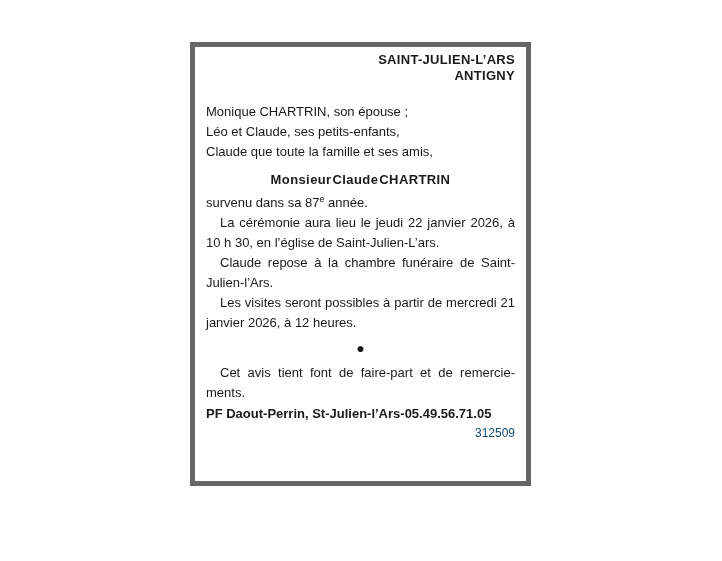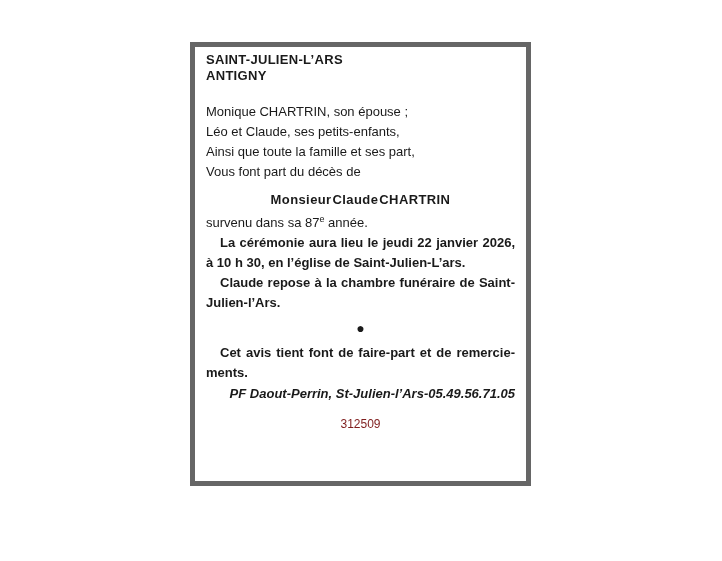--- a/index.html
+++ b/index.html
@@ -21,21 +21,21 @@
     width: 341px;
     height: 444px;
     border: 5px solid #666666;
     background: #ffffff;
     padding: 5px 11px 0 11px;
     color: #1a1a1a;
     font-size: 13px;
     line-height: 20px;
   }
   .town-header {
-    text-align: left;
+    text-align: right;
     font-weight: bold;
     font-size: 13px;
     line-height: 16px;
     letter-spacing: 0.3px;
   }
   .family-block {
     margin-top: 18px;
   }
   .family-line {
     white-space: nowrap;
@@ -52,66 +52,64 @@
   .age-line {
   }
   .age-line sup {
     font-size: 9px;
     line-height: 0;
   }
   .para {
     text-align: justify;
     text-indent: 14px;
     margin: 0;
-    font-weight: bold;
   }
   .separator-bullet {
     text-align: center;
     font-size: 14px;
     line-height: 18px;
     margin: 6px 0 6px 0;
   }
   .funeral-home-line {
-    text-align: right;
+    text-align: left;
     font-weight: bold;
-    font-style: italic;
     margin-top: 1px;
     font-size: 13px;
   }
   .reference-number {
-    text-align: center;
+    text-align: right;
     font-size: 12px;
     line-height: 15px;
-    margin-top: 13px;
-    color: #7f1d1d;
+    margin-top: 2px;
+    color: #0c4a6e;
   }
 </style>
 </head>
 <body>
 
 <div class="notice-box">
 
   <div class="town-header">
     <div>SAINT-JULIEN-L’ARS</div>
     <div>ANTIGNY</div>
   </div>
 
   <div class="family-block">
     <div class="family-line">Monique CHARTRIN, son épouse ;</div>
     <div class="family-line">Léo et Claude, ses petits-enfants,</div>
-    <div class="family-line">Ainsi que toute la famille et ses part,</div>
-    <div class="family-line">Vous font part du décès de</div>
+    <div class="family-line">Claude que toute la famille et ses amis,</div>
   </div>
 
   <div class="deceased-name">Monsieur Claude CHARTRIN</div>
 
   <div class="age-line"><span>survenu dans sa 87</span><sup>e</sup><span> année.</span></div>
 
   <p class="para">La cérémonie aura lieu le jeudi 22 janvier 2026, à 10 h 30, en l’église de Saint-Julien-L’ars.</p>
   <p class="para">Claude repose à la chambre funéraire de Saint-Julien-l’Ars.</p>
+  <p class="para">Les visites seront possibles à partir de mercredi 21 janvier 2026, à 12 heures.</p>
 
   <div class="separator-bullet">●</div>
 
   <p class="para">Cet avis tient font de faire-part et de remercie­ments.</p>
 
   <div class="funeral-home-line">PF Daout-Perrin, St-Julien-l’Ars-05.49.56.71.05</div>
 
   <div class="reference-number">312509</div>
 
 </div>

